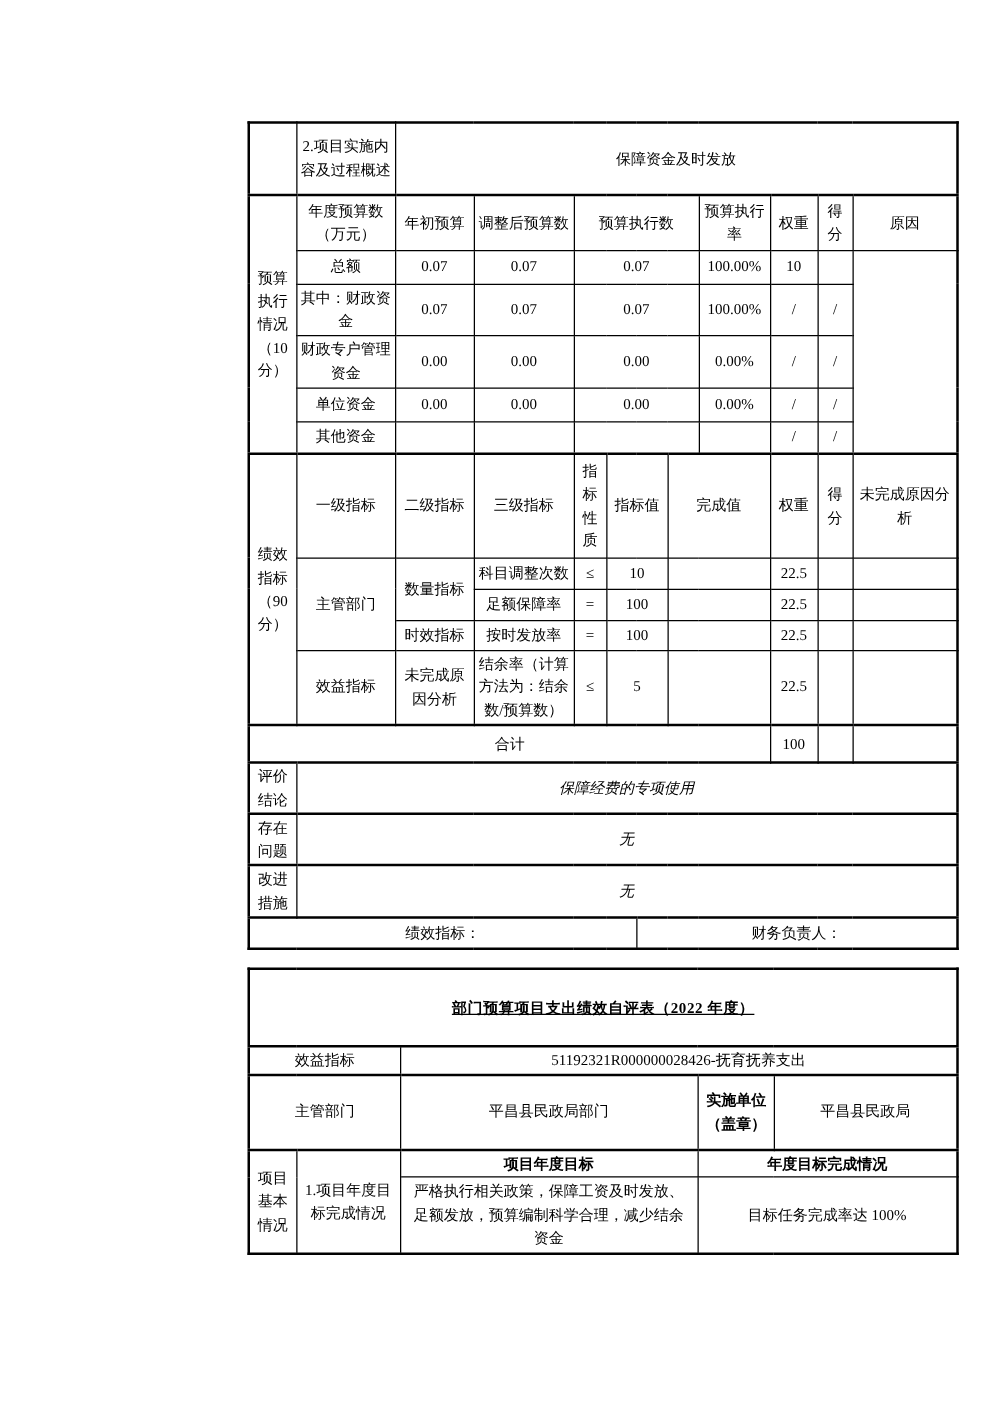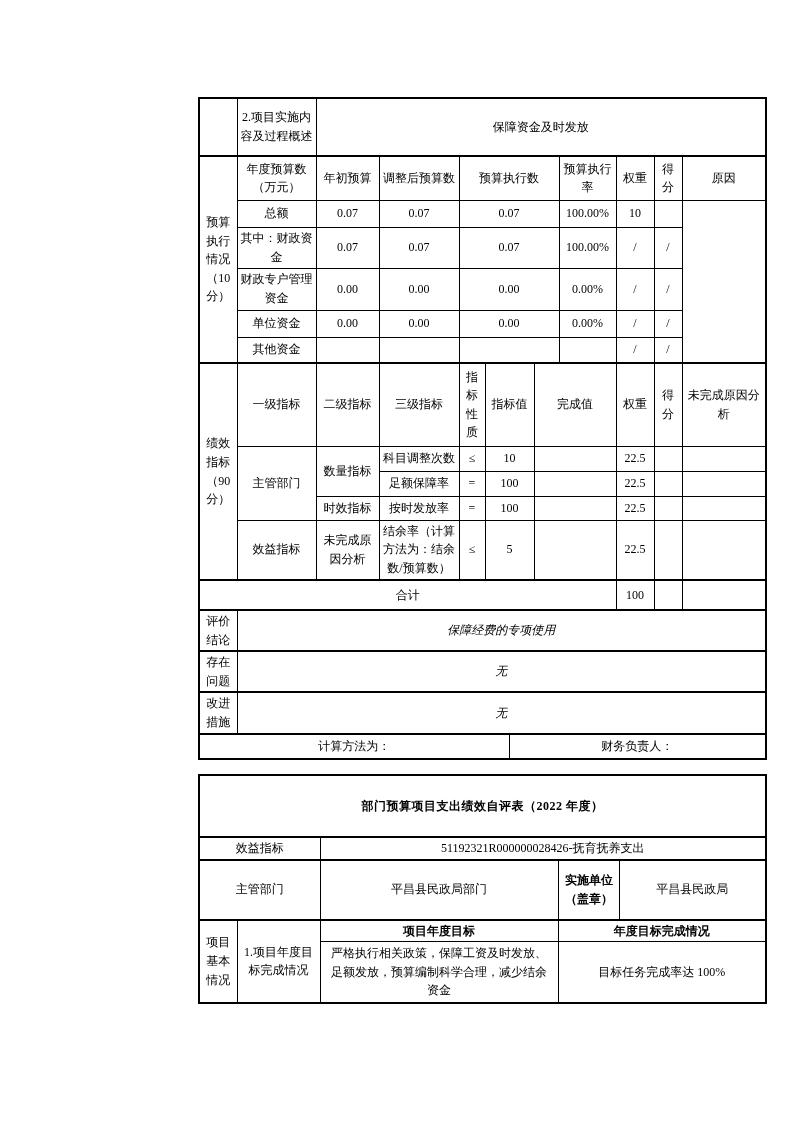--- a/index.html
+++ b/index.html
@@ -32,20 +32,21 @@
   }
   tr.thick td { border-top-width: 2px; }
   td.left  { text-align: left; padding-left: 6px; }
   td.hand  { font-style: italic; margin-left: 20px; }
   td.b     { font-weight: bold; }
   td.pad6  { padding-left: 7px; padding-right: 7px; }
   td.pad8  { padding-left: 8px; padding-right: 8px; text-align: left; }
   td.title-cell {
     font-size: 17px; font-weight: bold; text-align: center;
     letter-spacing: 0.5px;
+    text-decoration: underline;
   }
   .page-number {
     position: absolute; top: 1022px; left: 0;
     width: 100%; text-align: center;
     font-size: 12px;
   }
 </style>
 </head>
 <body>
 
@@ -202,21 +203,21 @@
     <tr class="thick" style="height:41px">
       <td>存在问题</td>
       <td colspan="11" class="left hand">无</td>
     </tr>
     <tr class="thick" style="height:40px">
       <td>改进措施</td>
       <td colspan="11" class="left hand">无</td>
     </tr>
 
     <tr class="thick" style="height:25px">
-      <td colspan="6" class="left">计算方法为：</td>
+      <td colspan="6" class="left">绩效指标：</td>
       <td colspan="6" class="left">财务负责人：</td>
     </tr>
   </tbody>
     </table>
 
   <table class="doc" style="left:120px; top:774px; width:567px;">
     <colgroup>
       <col style="width:38px">
         <col style="width:83px">
         <col style="width:238px">

